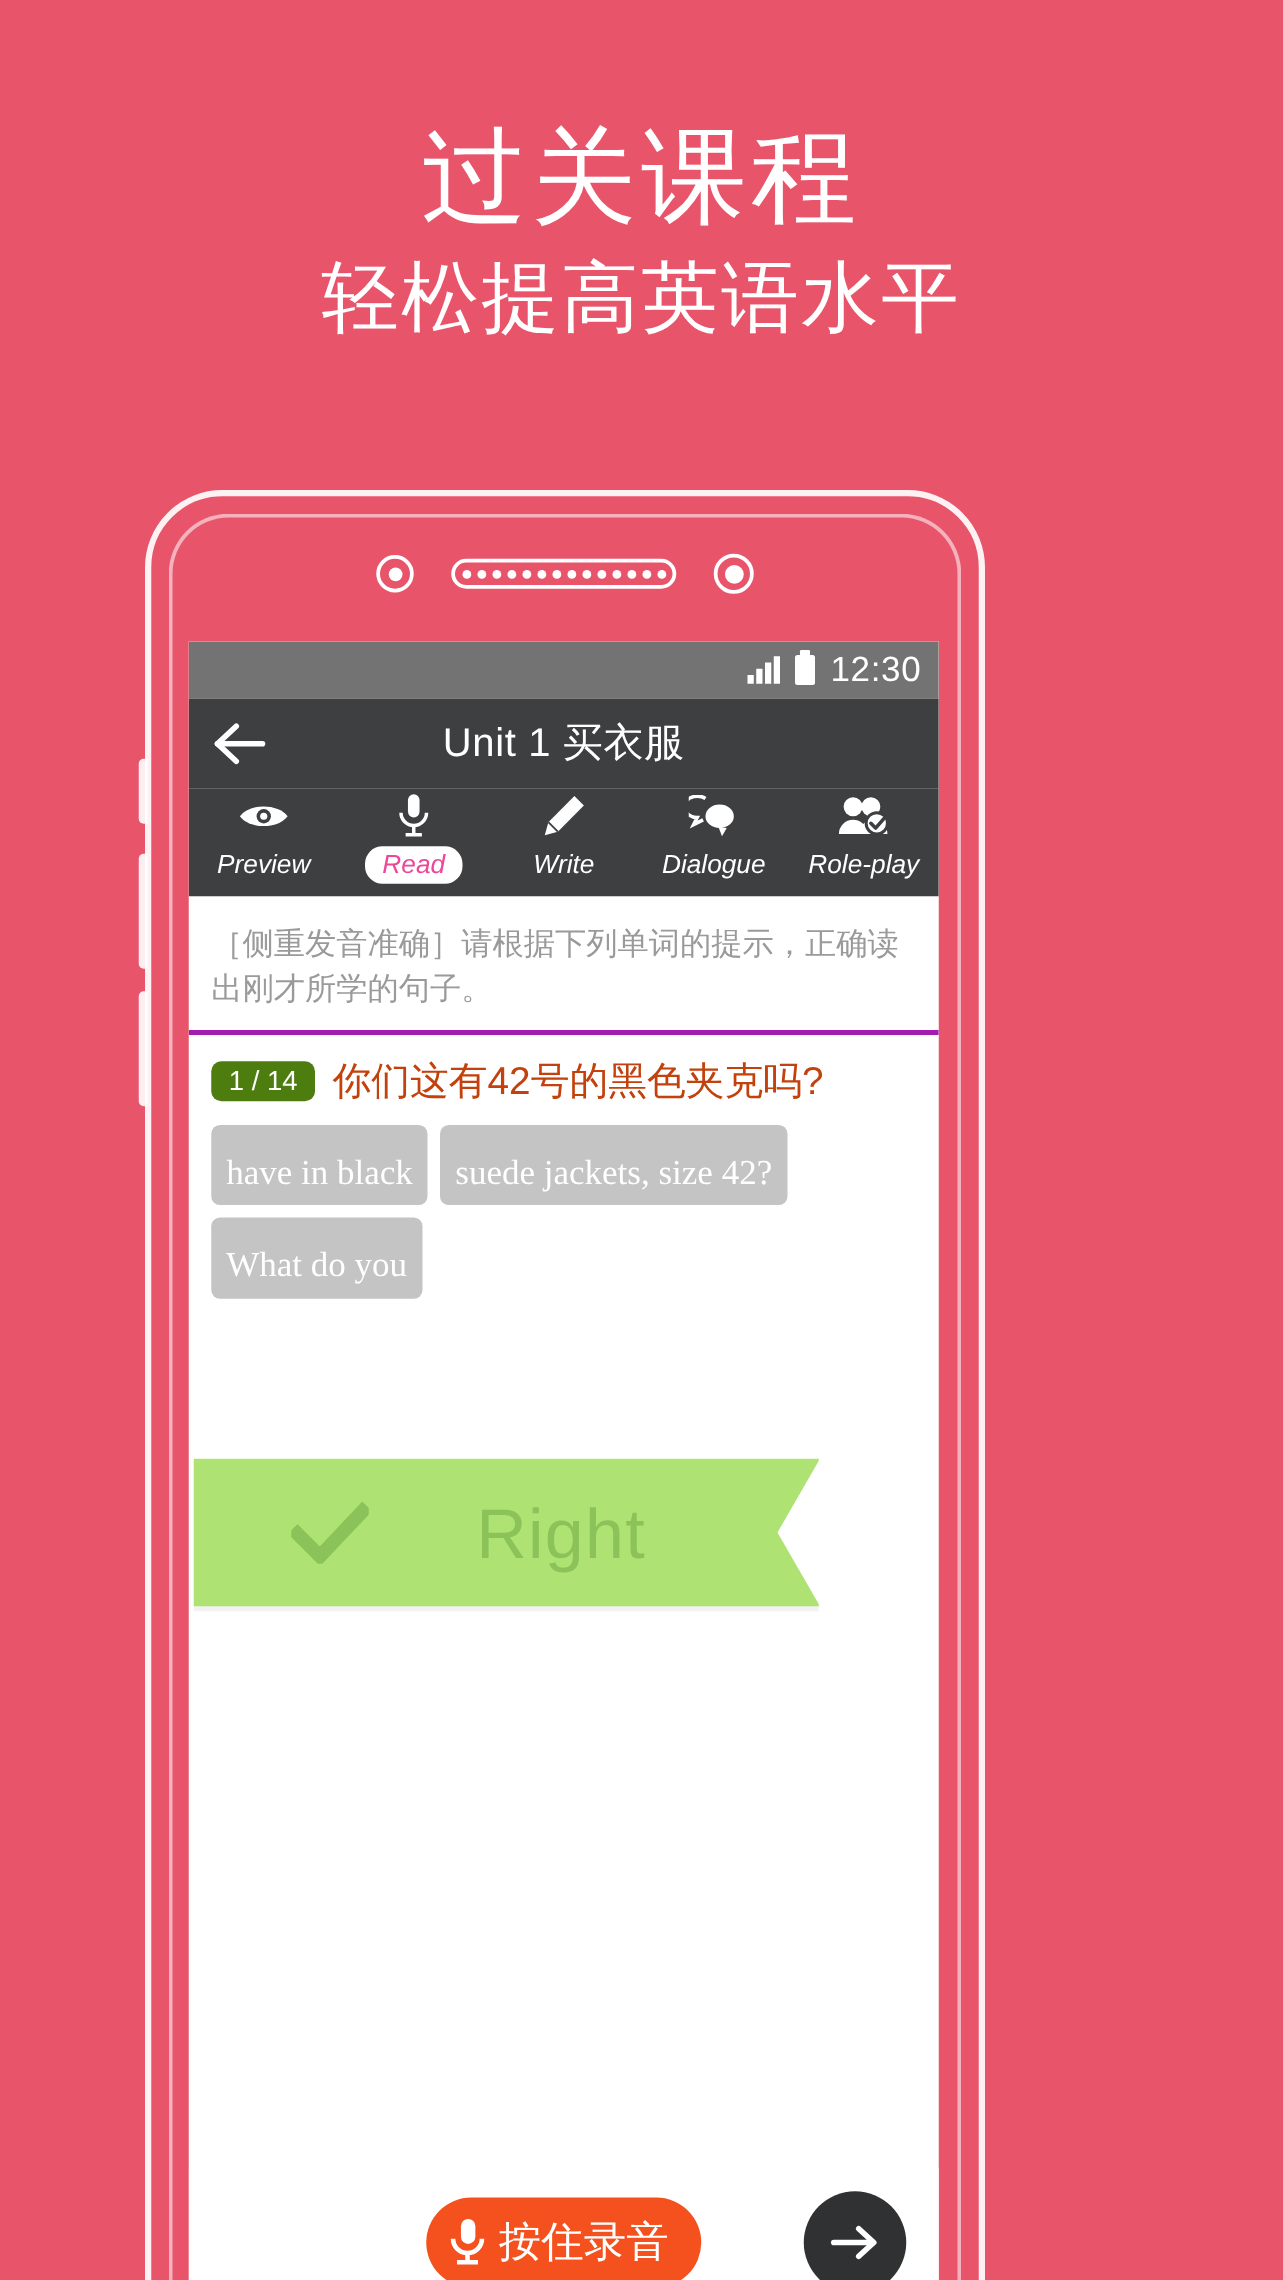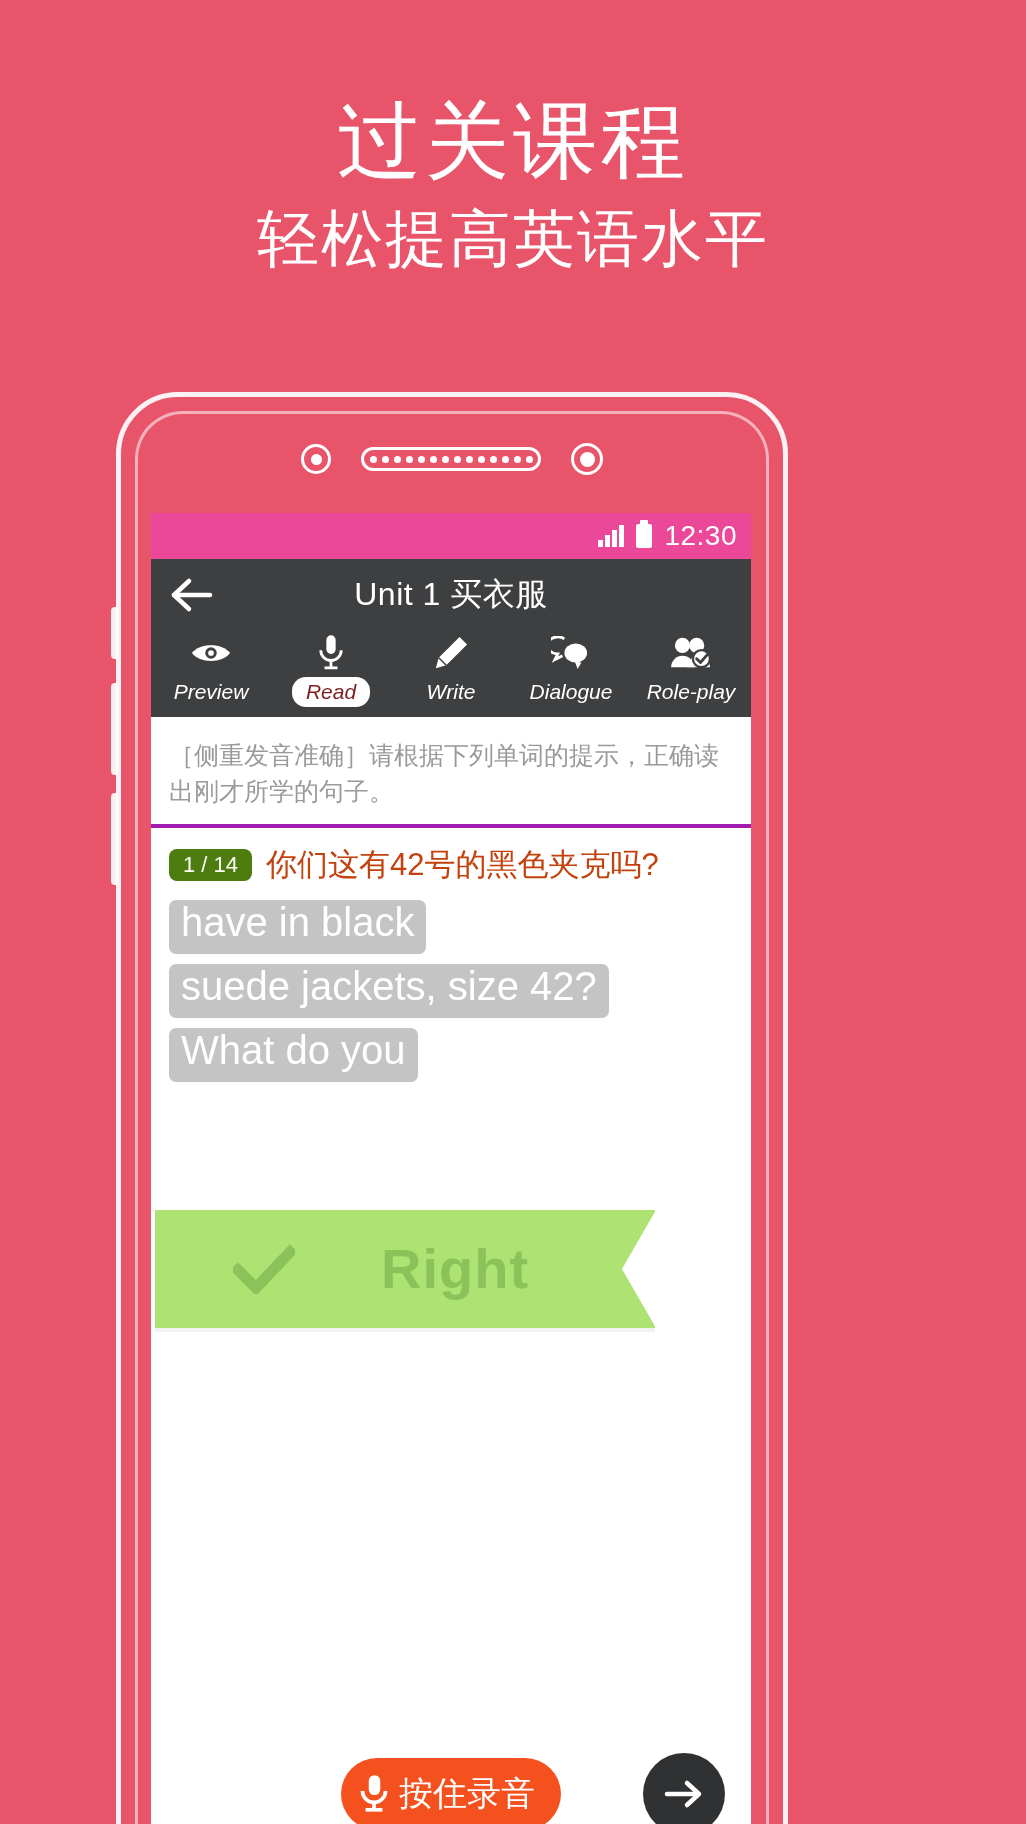--- a/index.html
+++ b/index.html
@@ -99,21 +99,21 @@
     position: absolute;
     left: 30px; top: 116px;
     width: 600px;
     height: 1340px;
     background: #ffffff;
     overflow: hidden;
   }
 
   .statusbar {
     height: 46px;
-    background: #ec4899;
+    background: #737373;
     display: flex;
     align-items: center;
     justify-content: flex-end;
     padding-right: 14px;
     gap: 12px;
     color: #fff;
   }
   .sig { display: flex; align-items: flex-end; gap: 2px; height: 22px; }
   .sig b { display: block; width: 5px; background: #fff; }
   .sig b:nth-child(1){ height: 7px; }
@@ -167,21 +167,21 @@
     color: #fff;
   }
   .tab .ic { height: 40px; display: flex; align-items: center; justify-content: center; }
   .tab .lbl {
     font-size: 21px;
     padding: 3px 14px;
     border-radius: 14px;
     white-space: nowrap;
     font-style: italic;
   }
-  .tab.active .lbl { background: #ffffff; color: #7f1d1d; }
+  .tab.active .lbl { background: #ffffff; color: #ec4899; }
 
   .instructions {
     padding: 20px 18px 14px 18px;
     color: #9a9a9a;
     font-size: 25px;
     line-height: 1.45;
     border-bottom: 4px solid #a21caf;
   }
 
   .qrow {
@@ -202,24 +202,25 @@
 
   .chips {
     padding: 6px 18px 0 18px;
     display: flex;
     flex-wrap: wrap;
     gap: 10px;
   }
   .chip {
     background: #c4c4c4;
     color: #ffffff;
-    font-size: 40px;
-    padding: 0 12px 10px 12px;
+    font-size: 28px;
+    padding: 24px 12px 10px 12px;
     border-radius: 7px;
     line-height: 1.1;
+    font-family: Liberation Serif, serif;
   }
 
   .verdict-wrap { padding: 128px 0 0 0; }
   .ribbon {
     position: relative;
     margin-left: 4px;
     width: 500px;
     height: 118px;
     background: #aee373;
     display: flex;
@@ -234,21 +235,21 @@
     border-bottom: 59px solid transparent;
     border-right: 34px solid #ffffff;
   }
   .ribbon .check {
     margin-left: 78px;
     width: 62px; height: 50px;
   }
   .ribbon .vtext {
     margin-left: 86px;
     font-size: 56px;
-    font-weight: bold;
+    font-weight: normal;
     color: #8bc35a;
     letter-spacing: 1px;
   }
 
   .bottombar {
     position: absolute;
     left: 0; right: 0; bottom: 0;
     height: 118px;
     display: flex;
     align-items: center;

